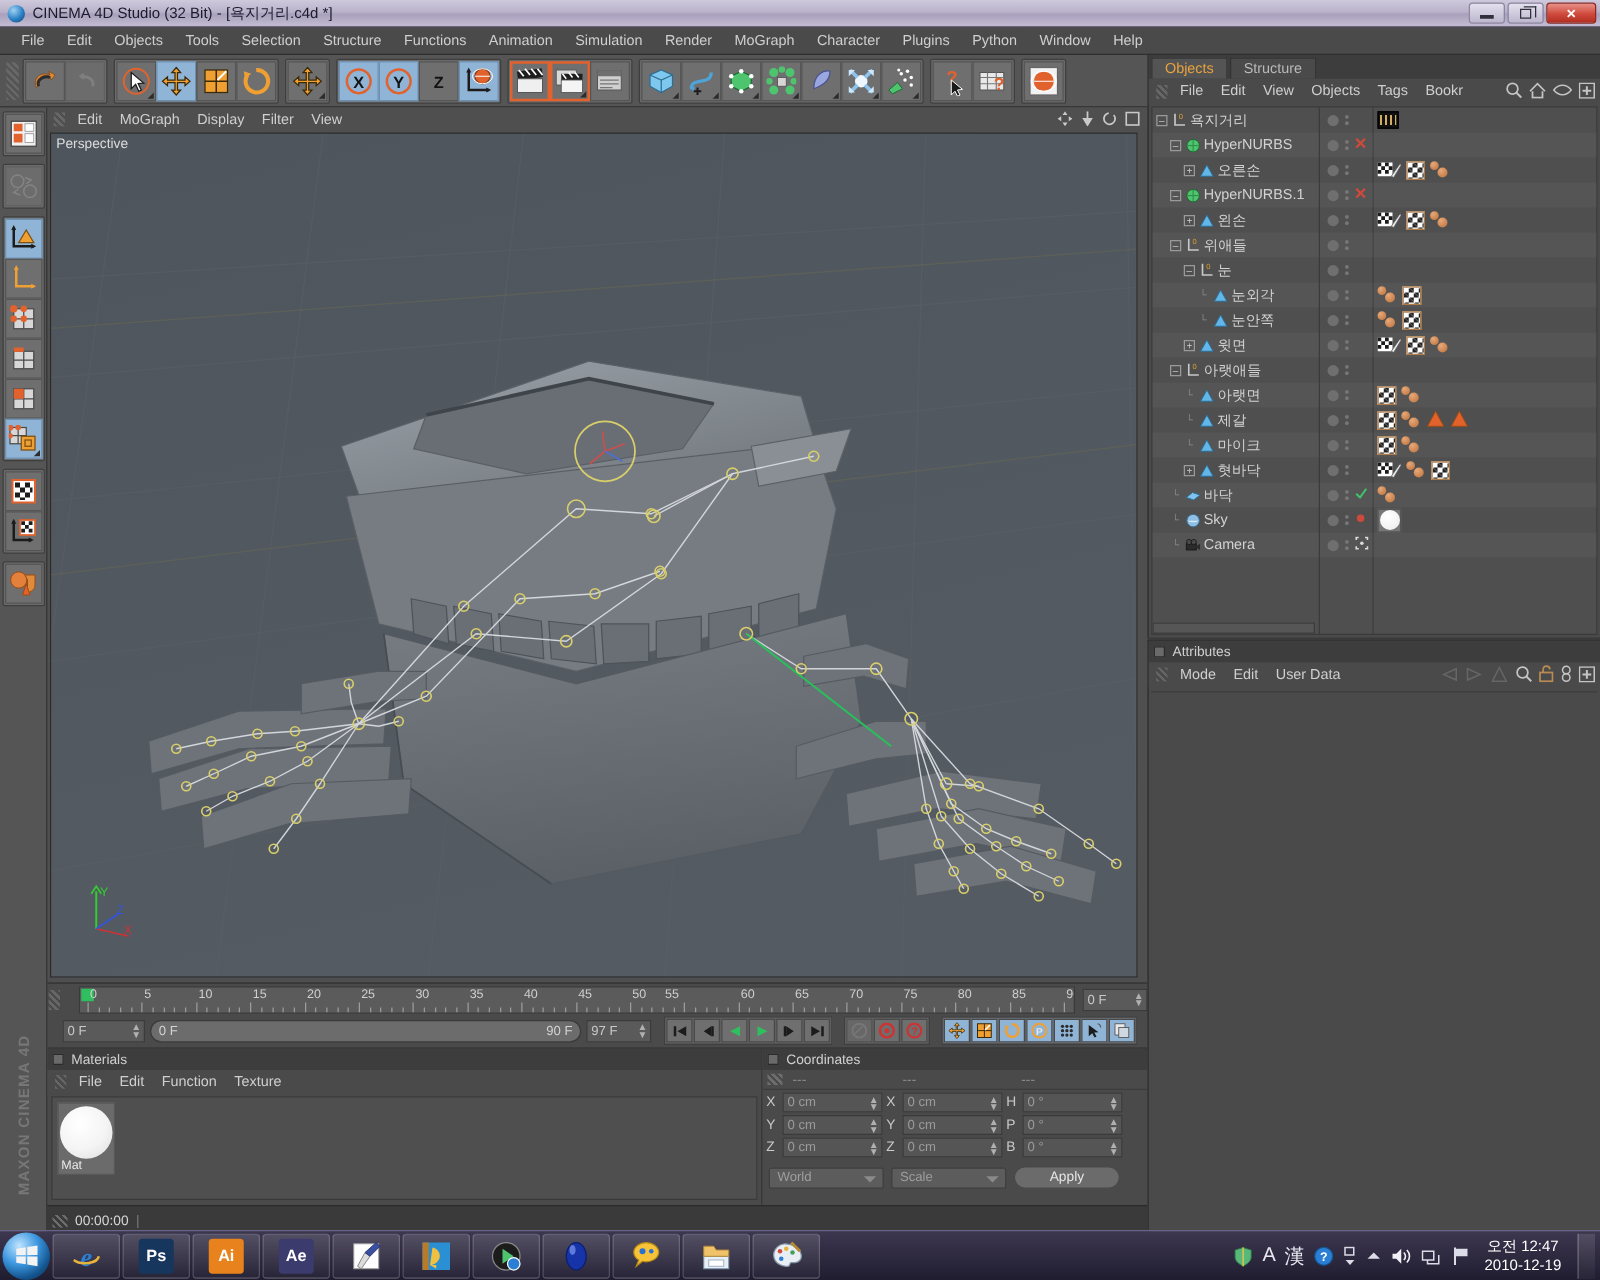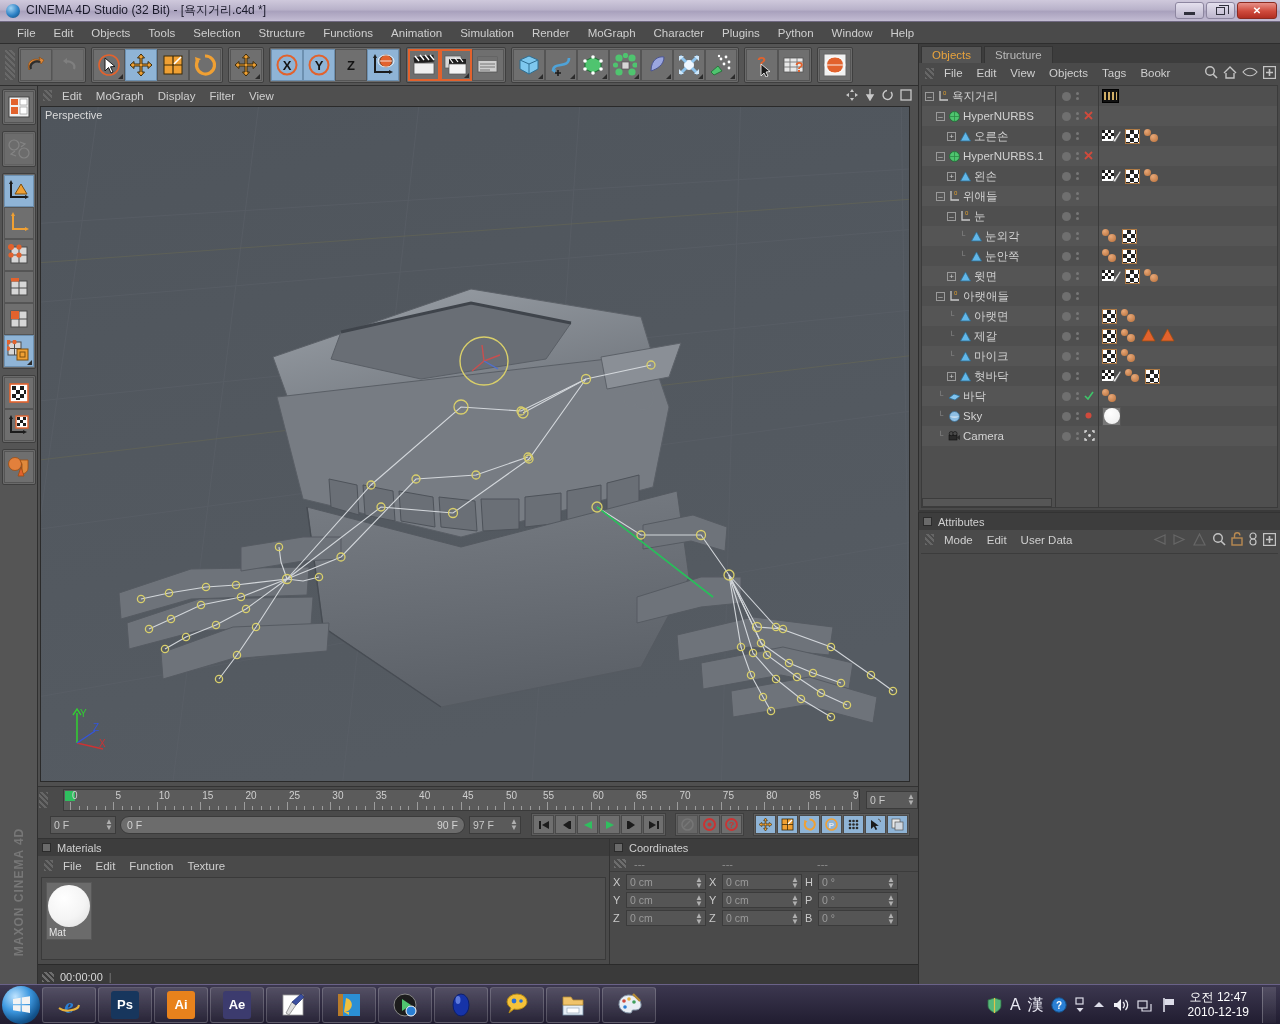--- a/index.html
+++ b/index.html
@@ -896,21 +896,21 @@
           <div class="tl-tick" style="left: 413.856px; height: 4px;"></div>
           <div class="tl-tick" style="left: 422.533px; height: 4px;"></div>
           <div class="tl-tick" style="left: 431.211px; height: 4px;"></div>
           <div class="tl-tick" style="left: 439.889px; height: 8px;"></div>
           <div class="tl-num" style="left: 441.889px;">50</div>
           <div class="tl-tick" style="left: 448.567px; height: 4px;"></div>
           <div class="tl-tick" style="left: 457.244px; height: 4px;"></div>
           <div class="tl-tick" style="left: 465.922px; height: 4px;"></div>
           <div class="tl-tick" style="left: 474.6px; height: 4px;"></div>
           <div class="tl-tick" style="left: 483.278px; height: 8px;"></div>
-          <div class="tl-num" style="left: 479px;">55</div>
+          <div class="tl-num" style="left: 468px;">55</div>
           <div class="tl-tick" style="left: 491.956px; height: 4px;"></div>
           <div class="tl-tick" style="left: 500.633px; height: 4px;"></div>
           <div class="tl-tick" style="left: 509.311px; height: 4px;"></div>
           <div class="tl-tick" style="left: 517.989px; height: 4px;"></div>
           <div class="tl-tick" style="left: 526.667px; height: 8px;"></div>
           <div class="tl-num" style="left: 528.667px;">60</div>
           <div class="tl-tick" style="left: 535.344px; height: 4px;"></div>
           <div class="tl-tick" style="left: 544.022px; height: 4px;"></div>
           <div class="tl-tick" style="left: 552.7px; height: 4px;"></div>
           <div class="tl-tick" style="left: 561.378px; height: 4px;"></div>
@@ -1155,20 +1155,31 @@
             <span>0 cm</span>
             <span class="spin">▲<br>▼</span>
           </span>
           <span class="co-lab">B</span>
           <span class="co-f">
             <span>0 °</span>
             <span class="spin">▲<br>▼</span>
           </span>
         </div>
       </div>
+    <div class="co-bottom">
+      <div class="co-sel">
+        <span>World</span>
+        <span class="cv"></span>
+      </div>
+      <div class="co-sel">
+        <span>Scale</span>
+        <span class="cv"></span>
+      </div>
+      <div class="applybtn">Apply</div>
+    </div>
   </div>
 
   <div class="statusbar">
     <div class="g"></div>
     <div class="tc">00:00:00</div>
     <div class="sep">|</div>
   </div>
 
   <div class="objmgr">
     <div class="tabs">

